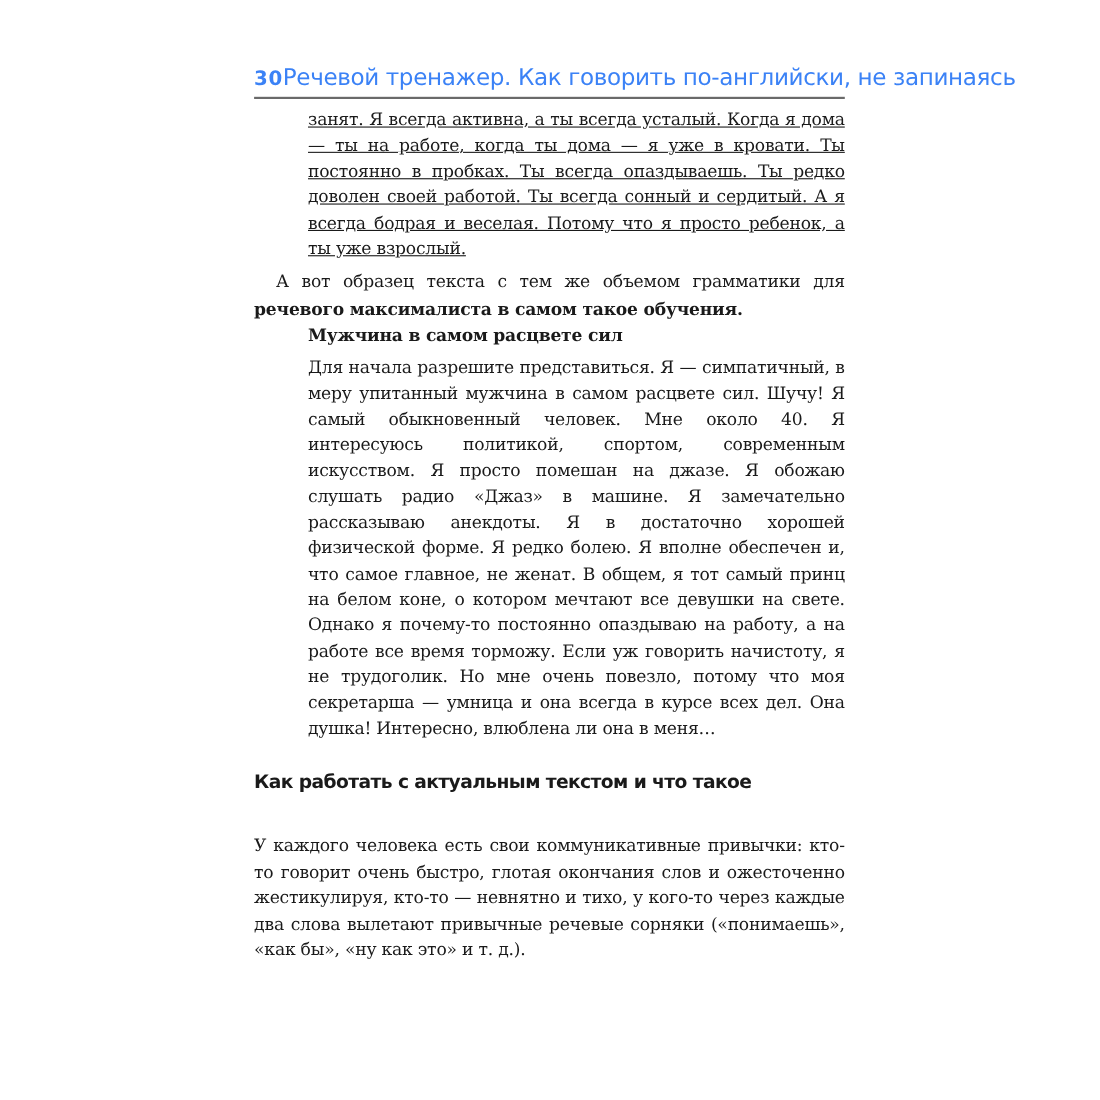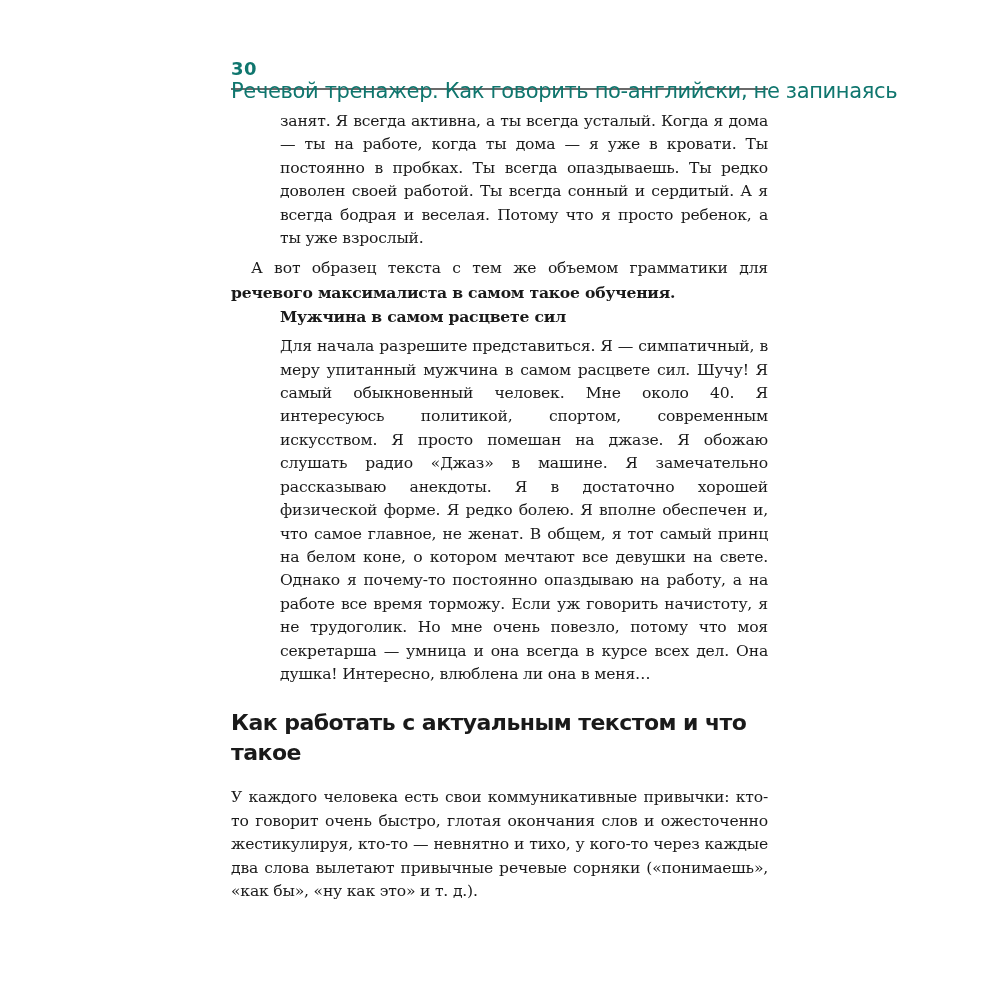--- a/index.html
+++ b/index.html
@@ -20,22 +20,21 @@
       top: 58px;
       width: 537px;
     }
     .running-header {
       display: flex;
       align-items: baseline;
       height: 30px;
       border-bottom: 2px solid #6a6a6a;
       font-family: "DejaVu Sans", "Liberation Sans", sans-serif;
       font-size: 17px;
-      color: #0f766e;
-      flex-direction: column;
+      color: #3b82f6;
     }
     .page-number {
       font-weight: bold;
       font-size: 18px;
       width: 54px;
       letter-spacing: 0.5px;
     }
     .running-title {
       flex: 1;
       font-size: 21px;
@@ -44,21 +43,22 @@
     }
     .serif {
       font-family: "DejaVu Serif", "Liberation Serif", serif;
       font-size: 15.6px;
       line-height: 23.4px;
       text-align: justify;
       letter-spacing: -0.2px;
     }
     .quote-block {
       margin-left: 49px;
-      margin-top: 20px;
+      margin-top: 8px;
+      text-decoration: underline;
     }
     .quote-block p, .sample-block p {
       margin: 0;
       text-align: justify;
       text-align-last: left;
     }
     .intro-para {
       margin: 7px 0 0 0;
       text-indent: 20px;
     }
@@ -70,28 +70,28 @@
       font-weight: bold;
       height: 26px;
     }
     .sample-block {
       margin-left: 49px;
       margin-top: 4px;
     }
     .section-heading {
       font-family: "DejaVu Sans", "Liberation Sans", sans-serif;
       font-weight: bold;
-      font-size: 22px;
+      font-size: 17px;
       line-height: 30px;
       margin: 22px 0 0 0;
       letter-spacing: -0.55px;
       color: #1a1a1a;
     }
     .body-para {
-      margin: 18px 0 0 0;
+      margin: 32px 0 0 0;
     }
     .body-para2 {
       margin: 0;
       text-indent: 20px;
     }
     .list-item {
       margin: 0;
     }
   </style>
 </head>

